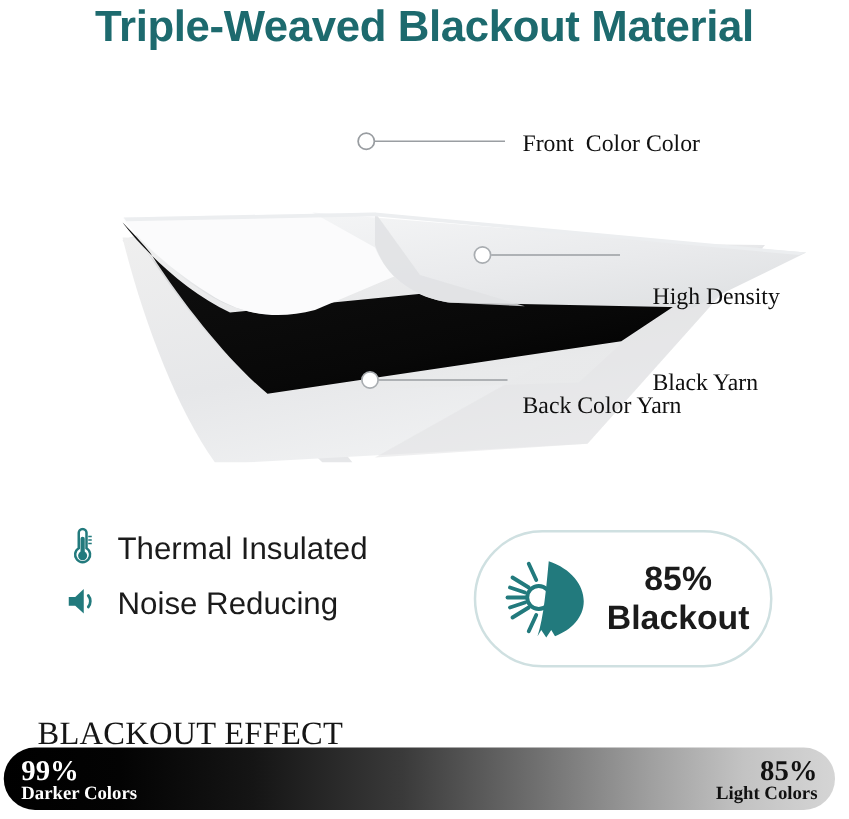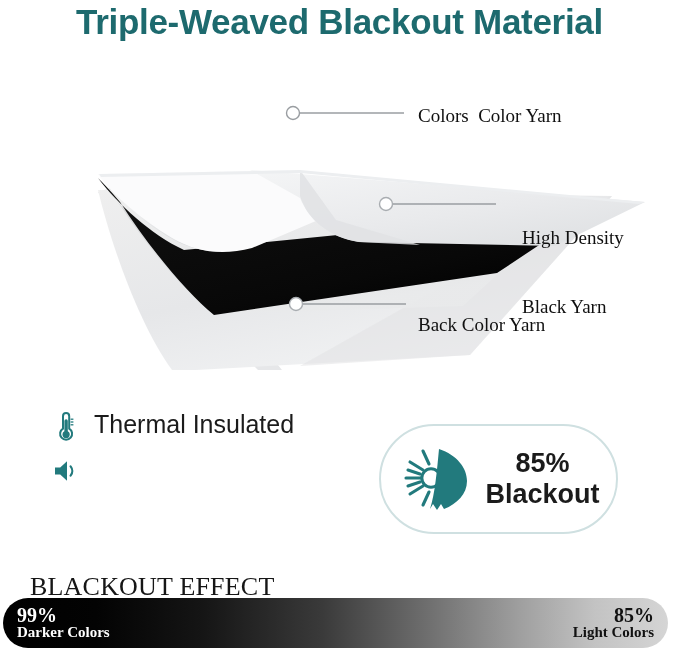--- a/index.html
+++ b/index.html
@@ -57,21 +57,21 @@
 
   
   #features-list {
     position: absolute;
     left: 48px;
     top: 410px;
     width: 320px;
   }
   .feature-row {
     display: flex;
-    align-items: flex-start;
+    align-items: flex-end;
     height: 44px;
   }
   .feature-icon {
     width: 36px;
     height: 34px;
     flex: 0 0 36px;
     display: flex;
     align-items: center;
     justify-content: center;
     color: #227a7d;
@@ -161,21 +161,21 @@
     text-align: left;
   }
   #bar-stat-right {
     right: 14px;
     top: 7px;
     color: #111111;
     text-align: right;
   }
   .bar-stat .stat-pct {
     display: block;
-    font-size: 20px;
+    font-size: 23px;
     font-weight: bold;
   }
   .bar-stat .stat-label {
     display: block;
     font-size: 15px;
     font-weight: bold;
   }
   #bar-stat-right .stat-label { font-weight: bold; }
 </style>
 </head>
@@ -250,21 +250,21 @@
       <circle cx="386" cy="134" r="6.5" fill="#ffffff" stroke="#a9adb1" stroke-width="1.4"></circle>
       <line x1="393" y1="134" x2="496" y2="134" stroke="#9a9ea2" stroke-width="1.3"></line>
     </g>
     <g>
       <circle cx="296" cy="234" r="6.5" fill="#ffffff" stroke="#a9adb1" stroke-width="1.4"></circle>
       <line x1="303" y1="234" x2="406" y2="234" stroke="#9a9ea2" stroke-width="1.3"></line>
     </g>
   </svg>
 </div>
 
-<div class="callout-label" id="label-front">Colors  Color Yarn</div>
+<div class="callout-label" id="label-front">Front  Color Color</div>
 
 <div class="callout-label" id="label-highdens">
   <div>High Density</div>
   <div>Black Yarn</div>
 </div>
 
 <div class="callout-label" id="label-back">Back Color Yarn</div>
 
 <div id="features-list">
 
@@ -282,20 +282,21 @@
     <span class="feature-text">Thermal Insulated</span>
   </div>
 
   <div class="feature-row">
     <span class="feature-icon">
       <svg width="28" height="26" viewBox="0 0 28 26">
         <path d="M3 9.5h5.2L15 3.2v19.6L8.2 16.5H3Z" fill="#227a7d"></path>
         <path d="M18.6 8.4a7.2 7.2 0 0 1 0 9.2" stroke="#227a7d" stroke-width="2.2" fill="none" stroke-linecap="round"></path>
       </svg>
     </span>
+    <span class="feature-text">Noise Reducing</span>
   </div>
 
 
 </div>
 
 <div id="blackout-badge">
   <span id="blackout-badge-icon">
     <svg width="76" height="70" viewBox="0 0 76 70">
       <g stroke="#227a7d" stroke-width="3.1" stroke-linecap="round" fill="none">
         <line x1="24" y1="34" x2="9" y2="34"></line>

